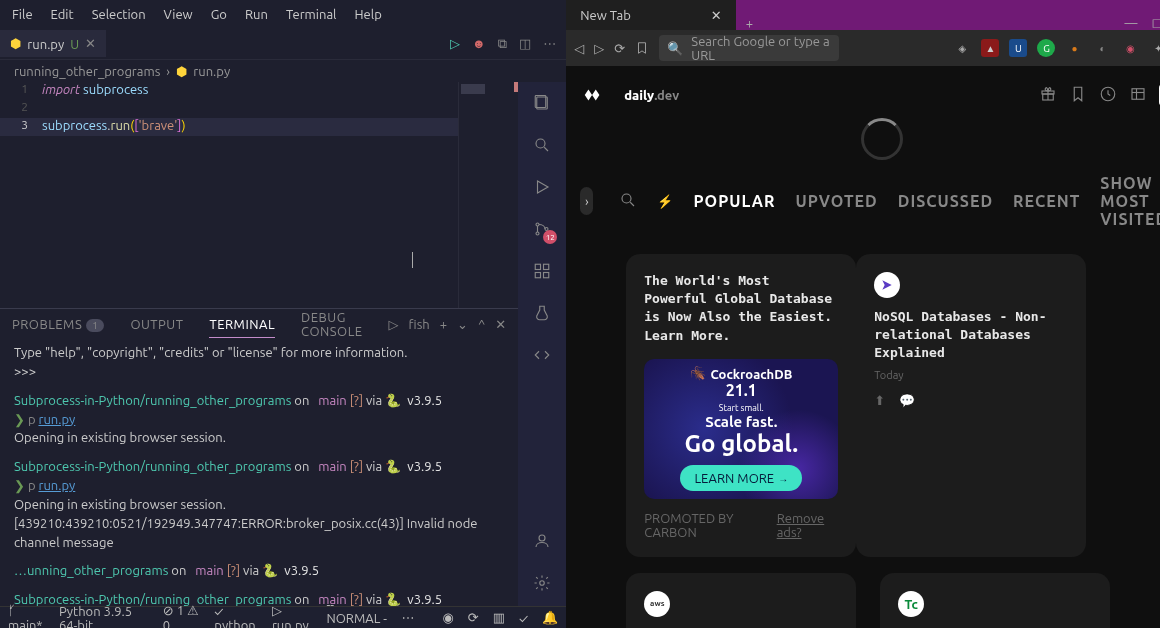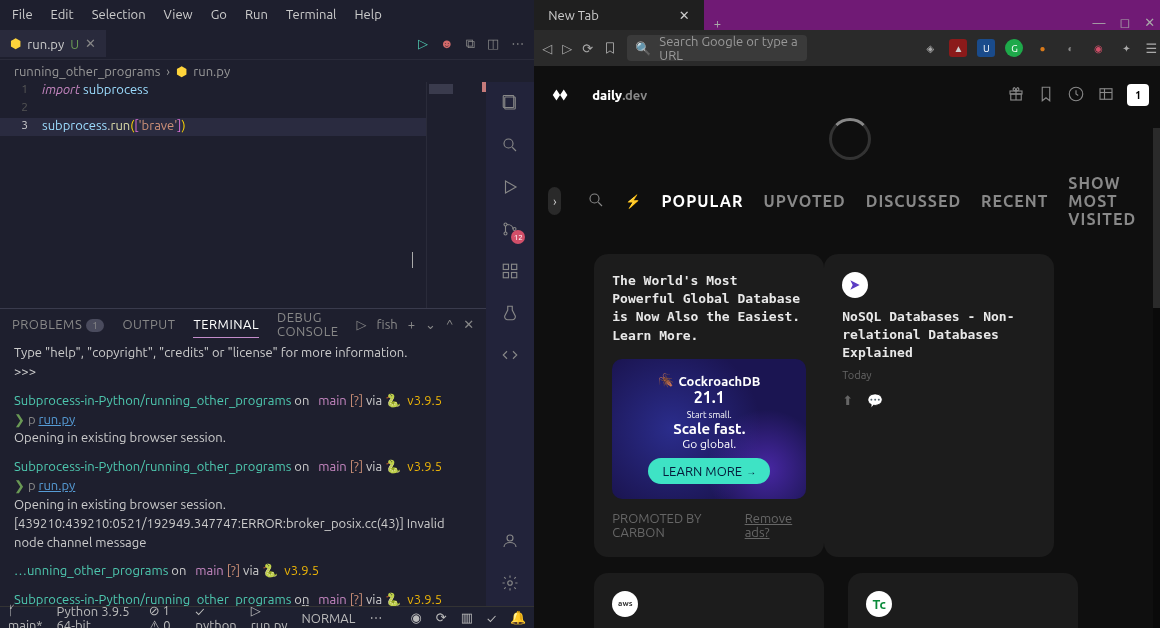--- a/index.html
+++ b/index.html
@@ -21,31 +21,31 @@
 .code-text{flex:1}
 .code-line.hl{background:#2a2b40}
 .minimap{width:60px;background:#1e1f2e;border-left:1px solid #2a2b3a;position:relative}
 .minimap-content{position:absolute;top:2px;left:2px;width:24px;height:10px;background:#3a3b4d}
 .minimap-marker{position:absolute;top:0;right:0;width:4px;height:10px;background:#c57a7a}
 .sidebar{width:48px;background:#22233a;display:flex;flex-direction:column;align-items:center;padding:12px 0;gap:22px;color:#888}
 .sidebar-spacer{flex:1}
 .vscode-main{display:flex;flex:1;min-height:0}
 .vscode-left{flex:1;display:flex;flex-direction:column;min-height:0}
 .panel{height:298px;border-top:1px solid #3a3b4d;display:flex;flex-direction:column}
-.panel-tabs{display:flex;align-items:center;height:30px;padding:0 12px;gap:18px;font-size:11px;color:#888}
+.panel-tabs{display:flex;align-items:center;height:30px;padding:0 12px;gap:26px;font-size:11px;color:#888}
 .panel-tab{text-transform:uppercase;letter-spacing:0.5px;cursor:pointer;padding:6px 0}
 .panel-tab.active{color:#fff;border-bottom:1px solid #c48ccb}
 .badge{background:#4a4b5d;border-radius:8px;padding:1px 6px;font-size:10px;margin-left:4px}
 .panel-actions{margin-left:auto;display:flex;gap:10px;align-items:center;font-size:11px}
 .terminal{flex:1;padding:4px 14px;font-family:Consolas,monospace;font-size:12px;color:#ccc;line-height:1.45;overflow:hidden}
 .terminal div{white-space:pre-wrap}
 .t-path{color:#4ec9b0}
 .t-branch{color:#c586c0}
 .t-q{color:#ce9178}
-.t-py{color:#eab308}
+.t-py{color:#e5e5e5}
 .t-link{color:#569cd6;text-decoration:underline}
 .t-green{color:#6a9955}
 .statusbar{height:22px;background:#1e2030;display:flex;align-items:center;padding:0 8px;gap:14px;font-size:11px;color:#bbb;border-top:1px solid #333}
 .statusbar .sep{flex:1}
 .svg-icon{width:18px;height:18px;stroke:currentColor;fill:none;stroke-width:1.5}
 .svg-icon-s{width:14px;height:14px;stroke:currentColor;fill:none;stroke-width:1.5}
 .play{color:#4ec9b0}
 .red-badge{position:absolute;width:14px;height:14px;background:#d14f69;border-radius:50%;font-size:8px;color:#fff;display:flex;align-items:center;justify-content:center;top:10px;left:10px}
 .sidebar-item{position:relative;cursor:pointer}
 
@@ -352,21 +352,21 @@
     <div class="cards">
       <div class="card">
         <div class="card-title">The World's Most Powerful Global Database is Now Also the Easiest. Learn More.</div>
         <div class="card-img">
           <div class="glow"></div>
             <div class="glow2"></div>
           <div class="cockroach-logo" style="z-index:1">🪳 <span>CockroachDB</span></div>
           <div style="font-size:16px;font-weight:700;z-index:1">21.1</div>
           <div style="font-size:9px;margin-top:4px;z-index:1">Start small.</div>
           <div style="font-size:15px;font-weight:700;z-index:1">Scale fast.</div>
-          <div style="font-size:12px;font-weight:400;z-index:1">Go global.</div>
+          <div style="font-size:24px;font-weight:700;z-index:1">Go global.</div>
           <div class="learn-btn" style="z-index:1"><span>LEARN MORE</span> →</div>
         </div>
         <div class="card-footer">
           <span>PROMOTED BY CARBON</span>
           <span class="link">Remove ads?</span>
         </div>
       </div>
 
       <div class="card">
         <div class="card-logo">

